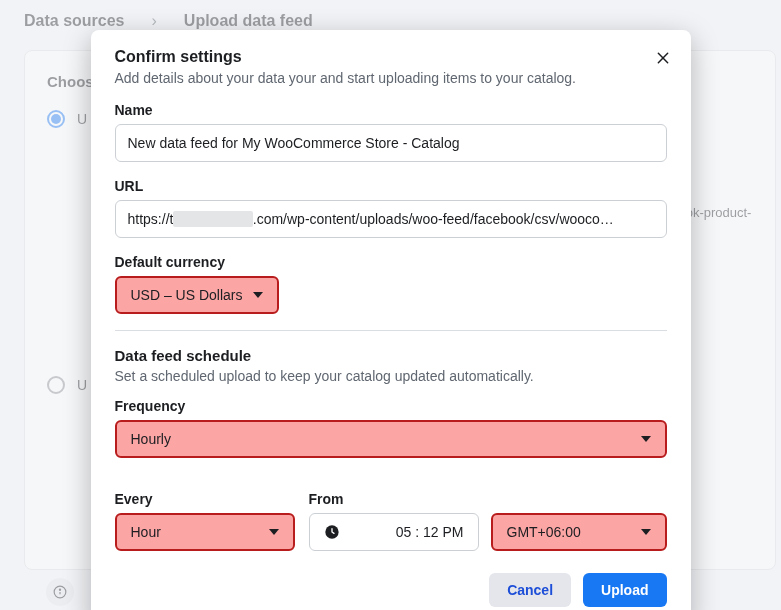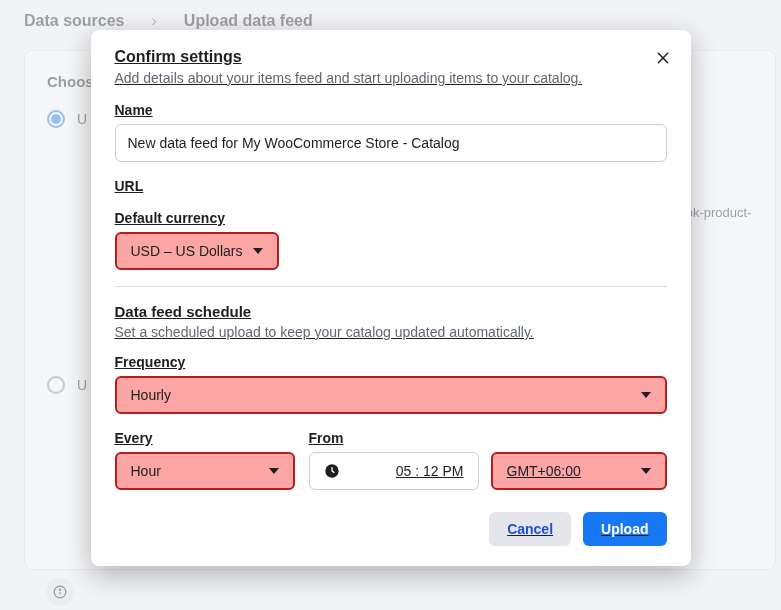--- a/index.html
+++ b/index.html
@@ -45,21 +45,21 @@
   }
   .info-circle {
     position:absolute; left:46px; top:578px;
     width:28px; height:28px; border-radius:50%;
     background:#e4e6eb; display:flex; align-items:center; justify-content:center;
   }
   
   .overlay {
     position:absolute; inset:0;
     background:rgba(240,242,245,0.6);
-    display:flex; align-items:flex-start; justify-content:center;text-decoration:underline;
+    display:flex; align-items:flex-start; justify-content:center;
   }
   .modal {
     margin-top:30px;
     width:600px;
     background:#fff;
     border-radius:8px;
     box-shadow:0 8px 28px rgba(0,0,0,0.28);
     padding:18px 24px 20px 24px;
     position:relative;
   }
@@ -98,21 +98,21 @@
   }
   .select.full { width:100%; }
   .caret-down {
     width:0; height:0;
     border-left:5px solid transparent;
     border-right:5px solid transparent;
     border-top:6px solid #1c1e21;
   }
   hr.sep-line { border:none; border-top:1px solid #dadde1; margin:12px 0 16px 0; }
   .row-2 { display:flex; gap:14px; }
-  .row-2 > div { flex:0 0 auto; }
+  .row-2 > div { flex:0 0 auto;margin-top:17px; }
   .time-box {
     border:1px solid #ccd0d5;
     border-radius:6px;
     padding:9px 14px;
     display:flex; align-items:center; gap:10px;
     background:#fff;
     width:170px;
     justify-content:space-between;
   }
   .modal-actions {
@@ -168,29 +168,32 @@
   <div class="modal">
 
     <button class="close-btn">
       <svg width="16" height="16" viewBox="0 0 24 24" fill="none" stroke="#1c1e21" stroke-width="2.2" stroke-linecap="round">
         <line x1="5" y1="5" x2="19" y2="19"></line>
           <line x1="19" y1="5" x2="5" y2="19"></line>
       </svg>
     </button>
 
     <h2 class="modal-title">Confirm settings</h2>
-    <p class="modal-sub">Add details about your items feed and start uploading items to your catalog.</p>
+    <p class="modal-sub">Add details about your data your and start uploading items to your catalog.</p>
 
     <div class="field-block">
       <label class="field-label">Name</label>
       <input class="text-input" type="text" value="New data feed for My WooCommerce Store - Catalog" style="">
     </div>
 
     <div class="field-block">
       <label class="field-label">URL</label>
+      <div class="text-input" style="white-space:nowrap; overflow:hidden; text-overflow:ellipsis;">
+        <span>https://t</span><span class="redact">████████</span><span>.com/wp-content/uploads/woo-feed/facebook/csv/wooco…</span>
+      </div>
     </div>
 
     <div class="field-block">
       <label class="field-label">Default currency</label>
       <div class="select">
         <span>USD – US Dollars</span>
         <span class="caret-down"></span>
       </div>
     </div>
 

